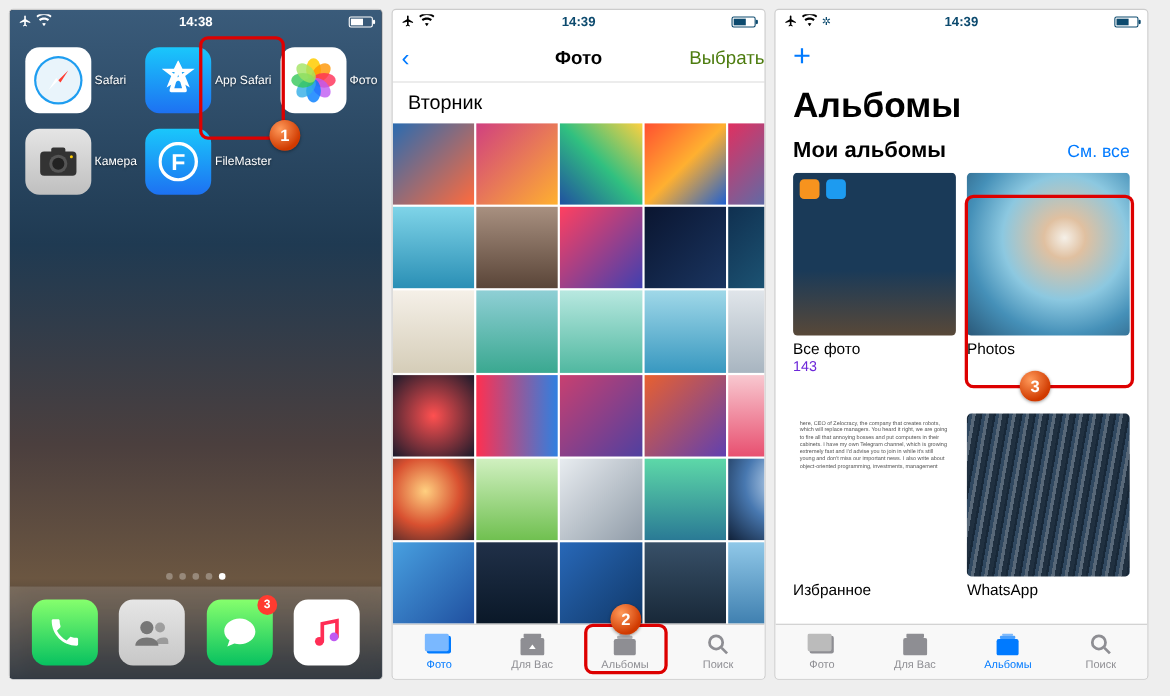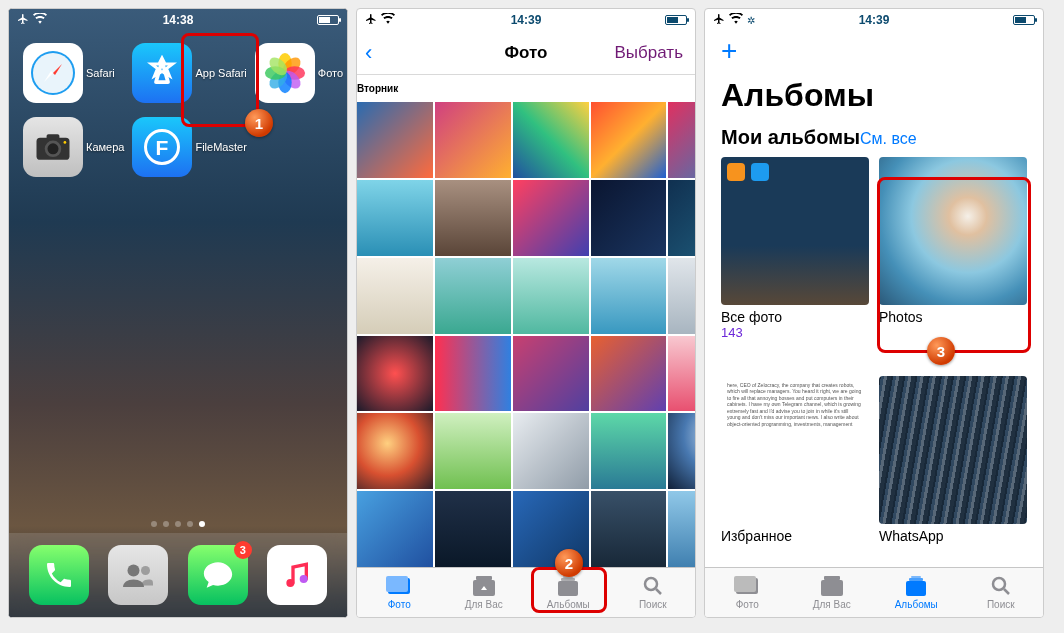--- a/index.html
+++ b/index.html
@@ -29,33 +29,33 @@
 .dock{margin-top:auto;background:rgba(255,255,255,.15);backdrop-filter:blur(10px);display:flex;justify-content:space-around;padding:12px 10px}
 .badge{position:absolute;top:-4px;right:-4px;background:#ff3b30;color:#fff;min-width:18px;height:18px;border-radius:9px;font-size:11px;font-weight:700;display:flex;align-items:center;justify-content:center;padding:0 4px}
 
 .annot{position:absolute;border:3px solid #d00;border-radius:8px;z-index:10;pointer-events:none}
 .annot-num{position:absolute;width:28px;height:28px;border-radius:50%;background:radial-gradient(circle at 35% 30%,#ff9a5a,#d03a00 70%);color:#fff;font-weight:700;display:flex;align-items:center;justify-content:center;box-shadow:0 1px 3px rgba(0,0,0,.4);z-index:11;pointer-events:none;font-size:15px}
 
 .p2{background:#fff}
 .navbar{height:44px;display:flex;align-items:center;justify-content:center;position:relative;border-bottom:.5px solid rgba(0,0,0,.15)}
 .nav-back{position:absolute;left:8px;color:#007aff;font-size:22px}
 .nav-title{font-weight:600;font-size:17px}
-.nav-right{position:absolute;right:12px;color:#701a75;font-size:17px}
-.section-h{padding:8px 0;font-weight:700;font-size:10px}
+.nav-right{position:absolute;right:0;color:#4d7c0f;font-size:17px}
+.section-h{padding:8px 14px;font-weight:400;font-size:18px}
 .thumb-grid{display:grid;grid-template-columns:repeat(5,1fr);gap:2px}
 .thumb{aspect-ratio:1;background:#888}
 .tabbar{height:50px;border-top:.5px solid rgba(0,0,0,.2);display:flex;background:rgba(248,248,248,.95)}
 .tab{flex:1;display:flex;flex-direction:column;align-items:center;justify-content:center;gap:2px;font-size:10px;color:#8e8e93}
 .tab.active{color:#007aff}
 .tab-ic{width:26px;height:22px;display:flex;align-items:center;justify-content:center}
 
 .p3{background:#fff}
 .big-title{font-size:32px;font-weight:700;padding:6px 16px 8px}
 .plus{color:#007aff;font-size:28px;font-weight:300;padding-left:16px;height:40px;display:flex;align-items:center}
-.section-row{display:flex;align-items:baseline;padding:4px 16px 8px}
+.section-row{display:flex;justify-content:space-between;align-items:baseline;padding:4px 16px 8px}
 .section-title{font-size:20px;font-weight:700}
 .see-all{color:#007aff;font-size:16px}
 .album-grid{display:grid;grid-template-columns:1fr 1fr;gap:12px 10px;padding:0 16px}
 .album-thumb{width:100%;aspect-ratio:1;border-radius:4px;background:#ccc;overflow:hidden;position:relative}
 .album-name{font-size:14px;padding-top:4px}
 .album-count{font-size:13px;color:#6d28d9}
 
 .ic-safari{background:#fff}
 .ic-appstore{background:linear-gradient(180deg,#1ac7fb,#1d71f2)}
 .ic-photos{background:#fff}

